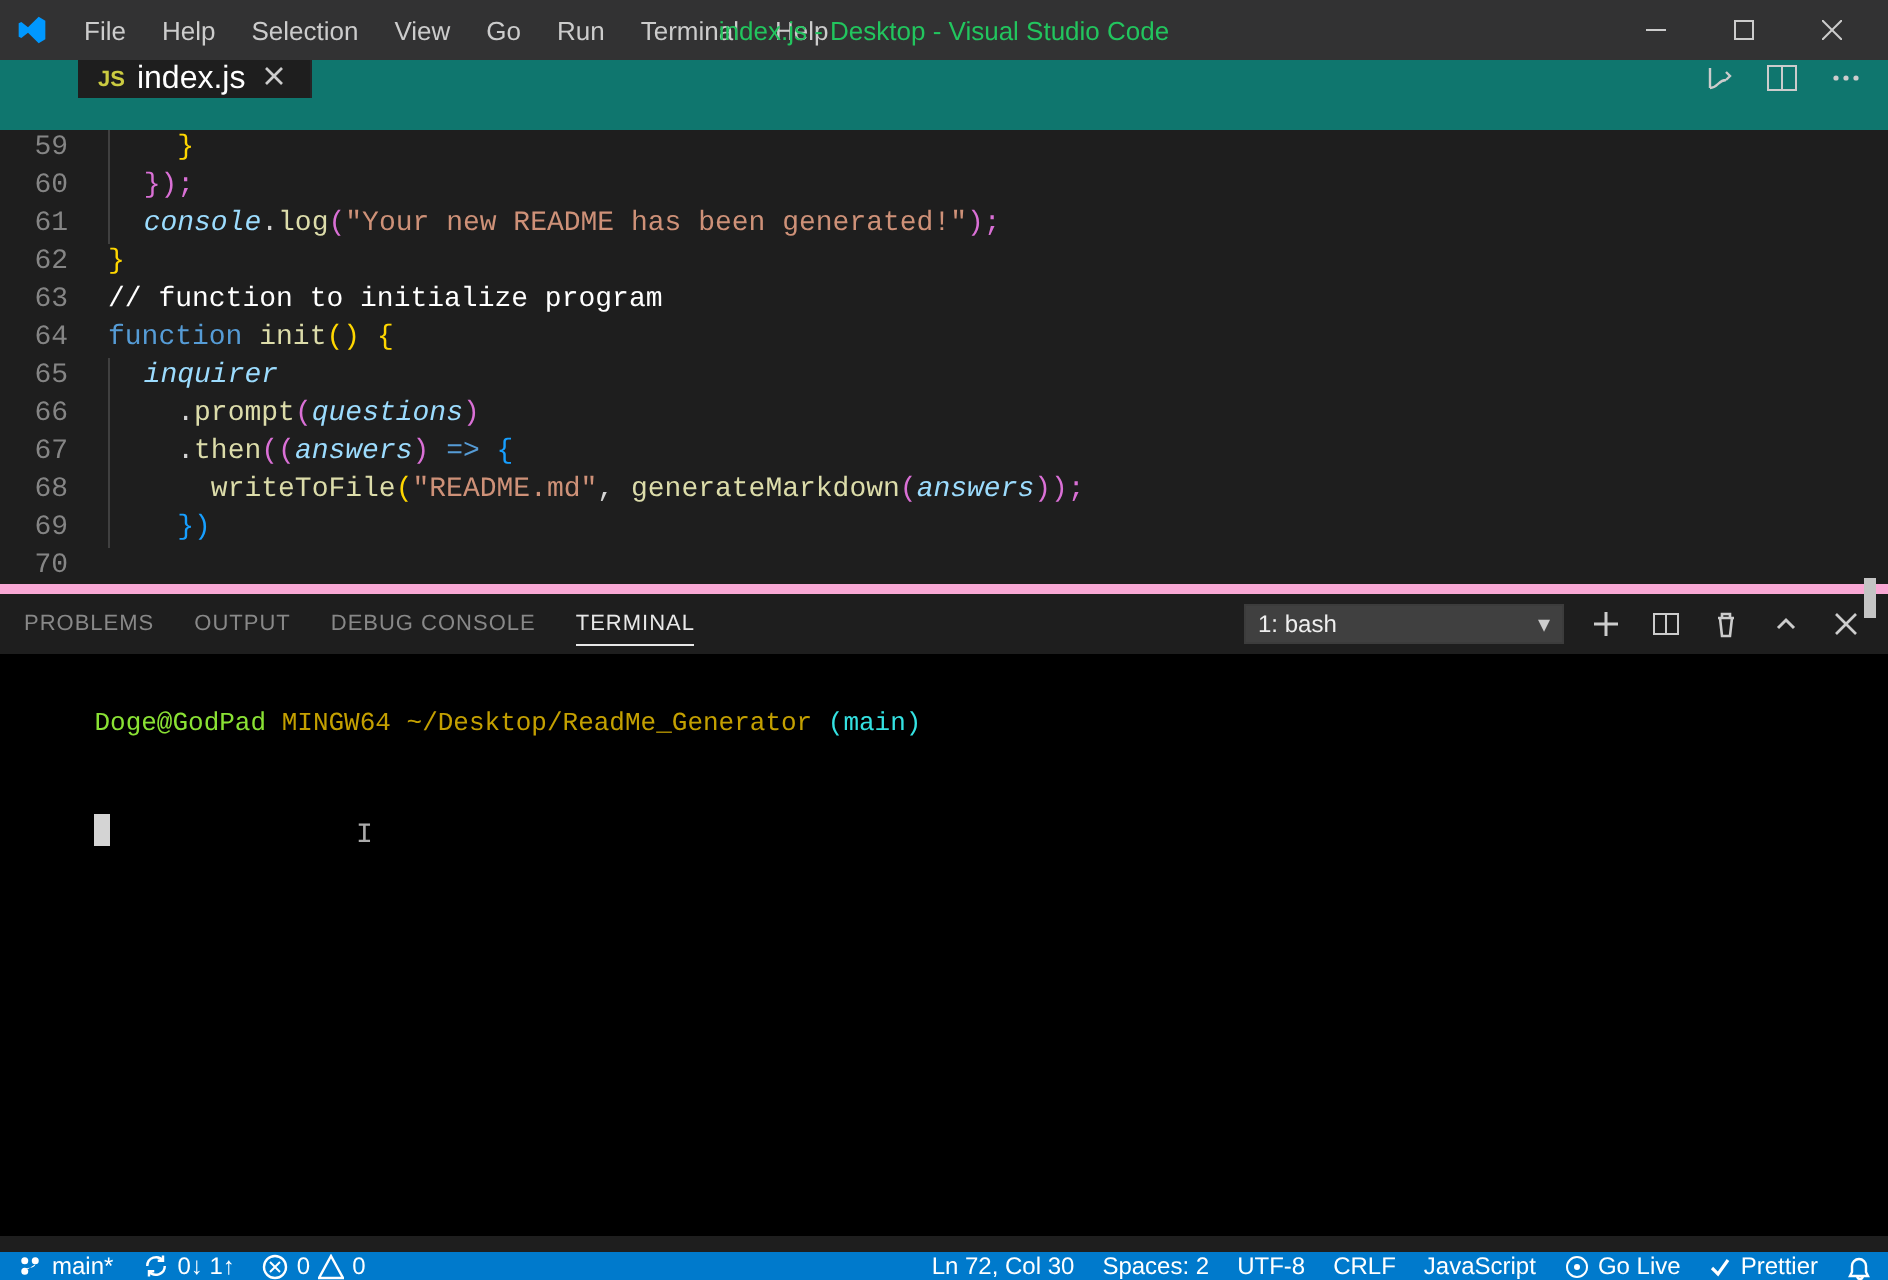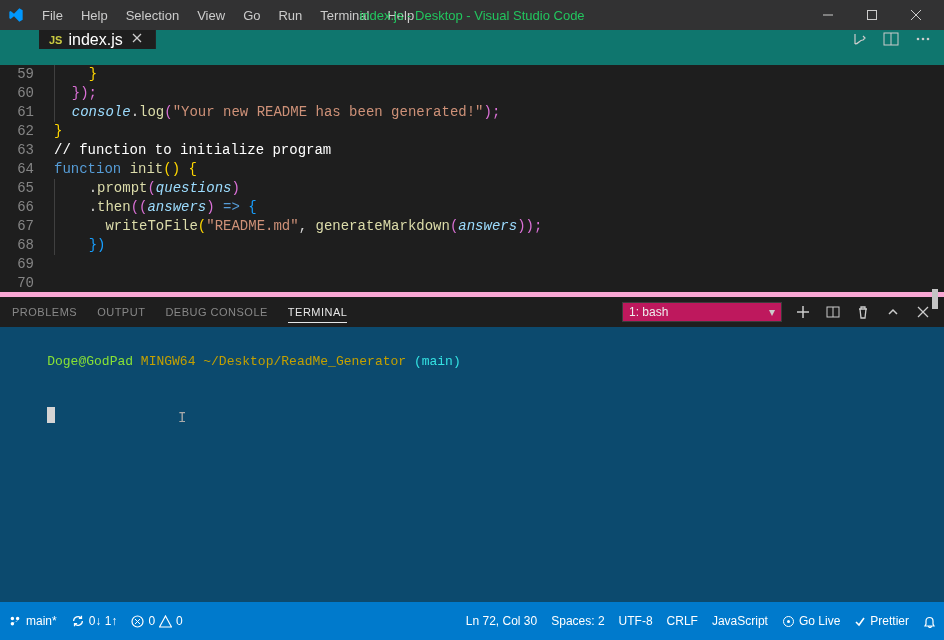--- a/index.html
+++ b/index.html
@@ -119,38 +119,38 @@
   cursor: pointer;
   padding: 4px 0;
   letter-spacing: 0.5px;
 }
 .panel-tab.active {
   color: #e7e7e7;
   border-bottom: 1px solid #e7e7e7;
 }
 .panel-actions { display: flex; align-items: center; gap: 12px; }
 .terminal-select {
-  background: #be185d;
+  background: #404040;
   color: #eee;
   border: 1px solid #3c3c3c;
   padding: 2px 24px 2px 6px;
   width: 160px;
   font-size: 12px;
   position: relative;
 }
 .terminal-select::after {
   content: '▾';
   position: absolute;
   right: 6px;
   color: #ccc;
 }
 
 .terminal {
   height: 291px;
-  background: #0c4a6e;
+  background: #000000;
   padding: 8px 16px;
   font-family: Consolas, "Courier New", monospace;
   font-size: 13px;
   line-height: 18px;
   position: relative;
 }
 .term-user { color: #8ae234; }
 .term-path { color: #c4a000; }
 .term-branch { color: #34e2e2; }
 .term-text { color: #d4d4d4; }
@@ -163,21 +163,21 @@
 .text-cursor-indicator {
   position: absolute;
   top: 82px; left: 178px;
   color: #aaa;
   font-size: 14px;
 }
 
 .statusbar {
   position: absolute;
   bottom: 0; left: 0; right: 0;
-  height: 38px;
+  height: 14px;
   background: #007acc;
   display: flex;
   align-items: center;
   justify-content: space-between;
   color: #ffffff;
   font-size: 12px;
   padding: 0 8px;
 }
 .status-left, .status-right { display: flex; gap: 14px; align-items: center; }
 .status-item { display: flex; align-items: center; gap: 4px; cursor: pointer; }
@@ -281,20 +281,21 @@
     <div>70</div>
   </div>
   <div class="code-lines">
     <div class="line"><span class="indent-guide"> </span>   <span class="tok-brace1">}</span></div>
     <div class="line"><span class="indent-guide"> </span> <span class="tok-brace2">});</span></div>
     <div class="line"><span class="indent-guide"> </span> <span class="tok-var">console</span><span class="tok-punc">.</span><span class="tok-func">log</span><span class="tok-brace2">(</span><span class="tok-str">"Your new README has been generated!"</span><span class="tok-brace2">);</span></div>
     <div class="line"><span class="tok-brace1">}</span></div>
     <div class="line"></div>
     <div class="line"><span class="tok-comment">// function to initialize program</span></div>
     <div class="line"><span class="tok-key">function</span><span> </span><span class="tok-func">init</span><span class="tok-brace1">()</span><span class="tok-brace1"> {</span></div>
+    <div class="line"><span class="indent-guide"> </span> <span class="tok-var">inquirer</span></div>
     <div class="line"><span class="indent-guide"> </span>   <span class="tok-punc">.</span><span class="tok-func">prompt</span><span class="tok-brace2">(</span><span class="tok-var">questions</span><span class="tok-brace2">)</span></div>
     <div class="line"><span class="indent-guide"> </span>   <span class="tok-punc">.</span><span class="tok-func">then</span><span class="tok-brace2">((</span><span class="tok-param">answers</span><span class="tok-brace2">) </span><span class="tok-key">=&gt;</span><span class="tok-brace3"> {</span></div>
     <div class="line"><span class="indent-guide"> </span>     <span class="tok-func">writeToFile</span><span class="tok-brace1">(</span><span class="tok-str">"README.md"</span><span class="tok-punc">, </span><span class="tok-func">generateMarkdown</span><span class="tok-brace2">(</span><span class="tok-param">answers</span><span class="tok-brace2">));</span></div>
     <div class="line"><span class="indent-guide"> </span>   <span class="tok-brace3">})</span></div>
   </div>
   <div class="minimap-marker"></div>
 </div>
 
 <div class="panel-header">
   <div class="panel-tabs">

